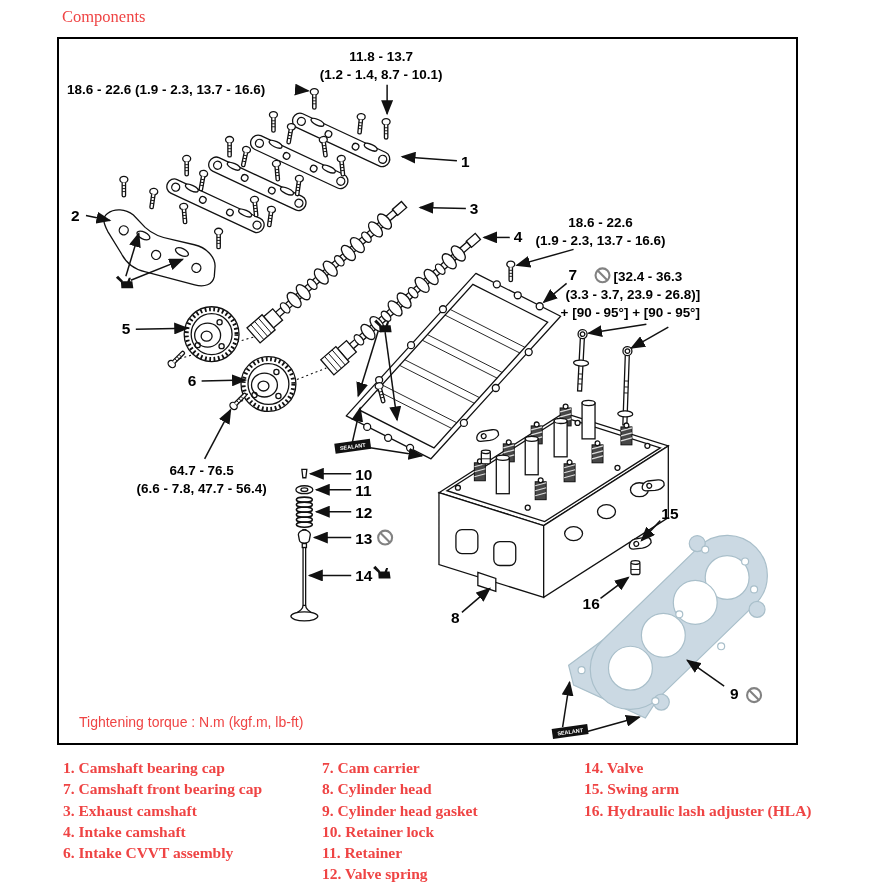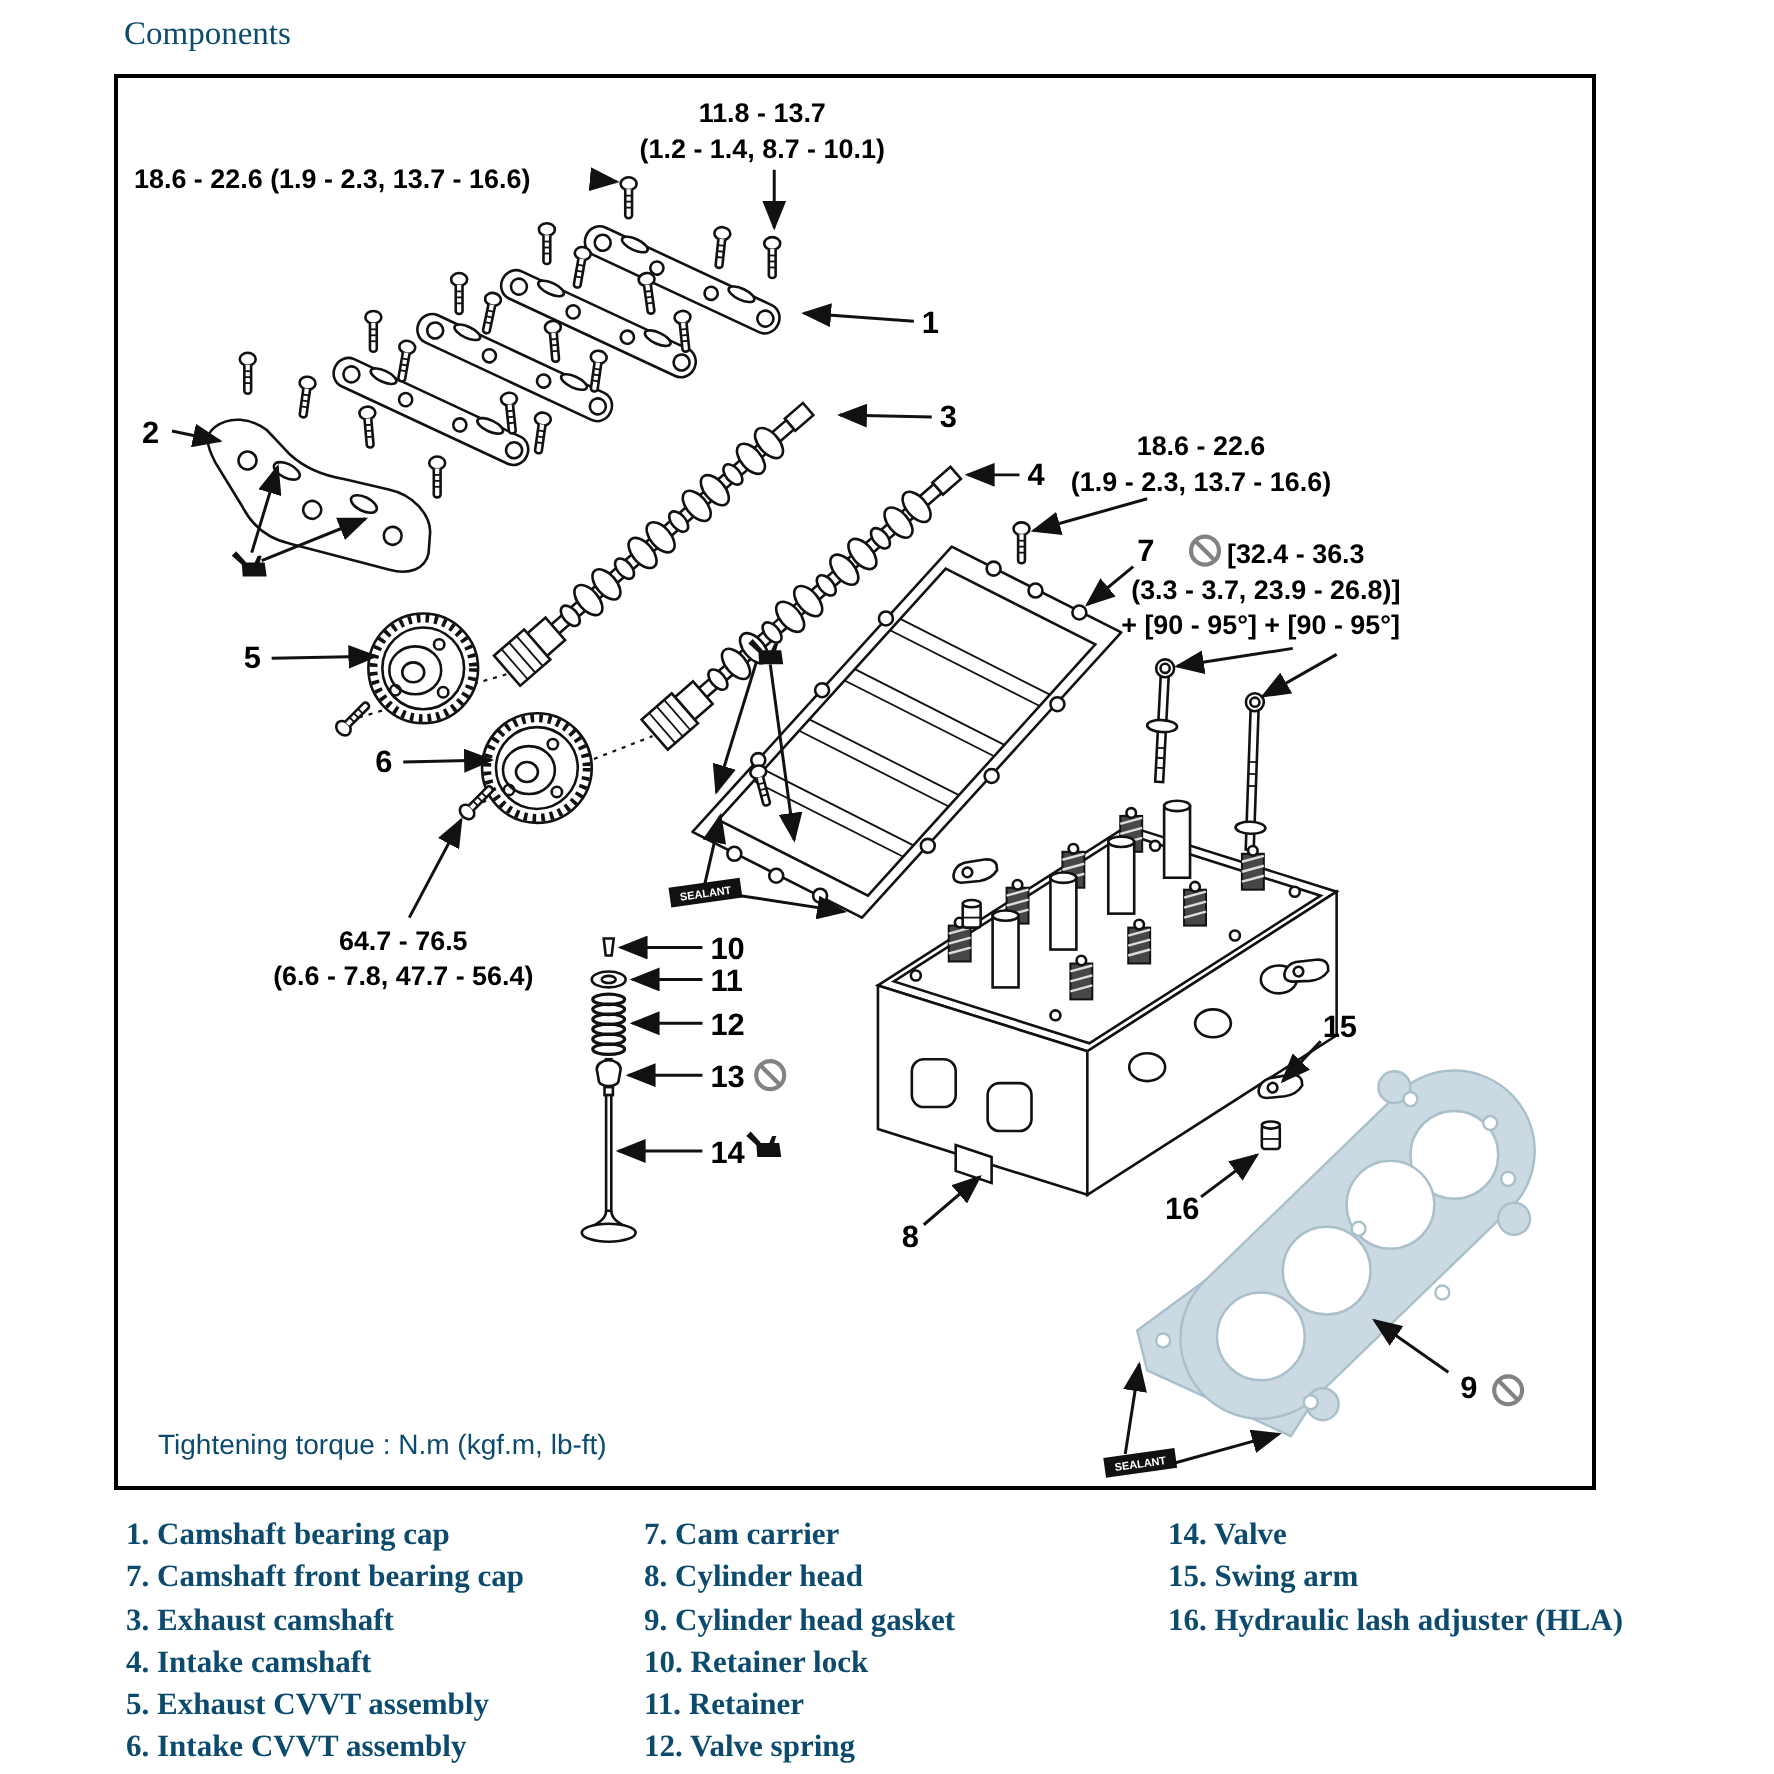--- a/index.html
+++ b/index.html
@@ -1,16 +1,16 @@
 <!DOCTYPE html>
 <html><head>
 <meta charset="utf-8">
 <style>
   html,body{margin:0;padding:0;background:#fff;}
-  .page{position:relative;width:887px;height:887px;background:#fff;color:#0c4a6e;
+  .page{position:relative;width:887px;height:887px;background:#fff;color:#ef4444;
         font-family:"Liberation Serif",serif;overflow:hidden;}
   .page-title{position:absolute;left:62px;top:7px;font-size:16.5px;}
   .diagram-box{position:absolute;left:57px;top:37px;width:741px;height:708px;
         border:2px solid #000;box-sizing:border-box;}
   .diagram-box svg{position:absolute;left:0;top:0;}
   .torque-note{position:absolute;left:20px;bottom:13px;
         font-family:"Liberation Sans",sans-serif;font-weight:normal;font-size:14px;}
   .legend{position:absolute;top:757px;left:0;width:887px;font-size:15.5px;}
   .legend .col{position:absolute;top:0;font-weight:bold;}
   .c1{left:63px}.c2{left:322px}.c3{left:584px}
@@ -413,21 +413,20 @@
 
     <div class="torque-note">Tightening torque : N.m (kgf.m, lb-ft)</div>
   </div>
 
   <div class="legend">
     <div class="col c1">
       <div class="item">1. Camshaft bearing cap</div>
       <div class="item">7. Camshaft front bearing cap</div>
       <div class="item">3. Exhaust camshaft</div>
       <div class="item">4. Intake camshaft</div>
-      <div class="item">5. Exhaust CVVT assembly</div>
       <div class="item">6. Intake CVVT assembly</div>
     </div>
     <div class="col c2">
       <div class="item">7. Cam carrier</div>
       <div class="item">8. Cylinder head</div>
       <div class="item">9. Cylinder head gasket</div>
       <div class="item">10. Retainer lock</div>
       <div class="item">11. Retainer</div>
       <div class="item">12. Valve spring</div>
     </div>

